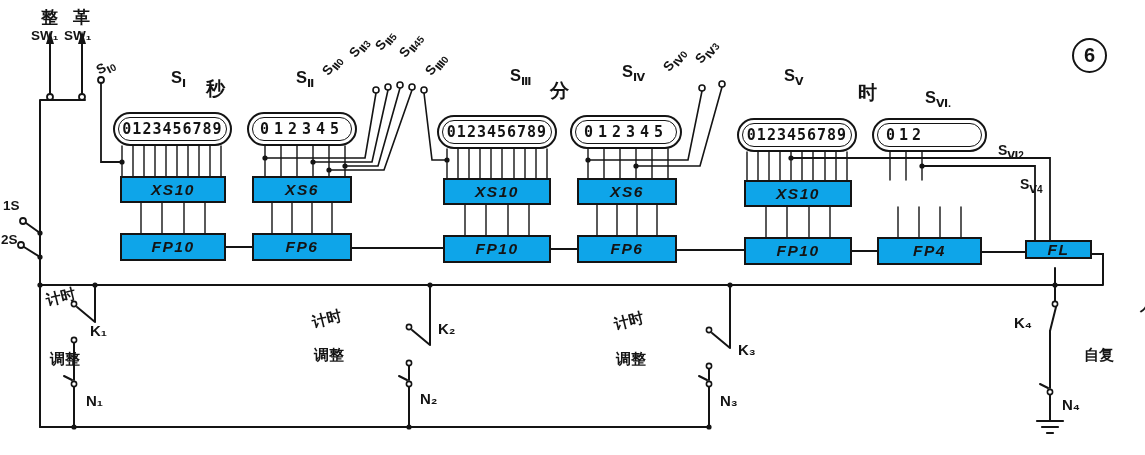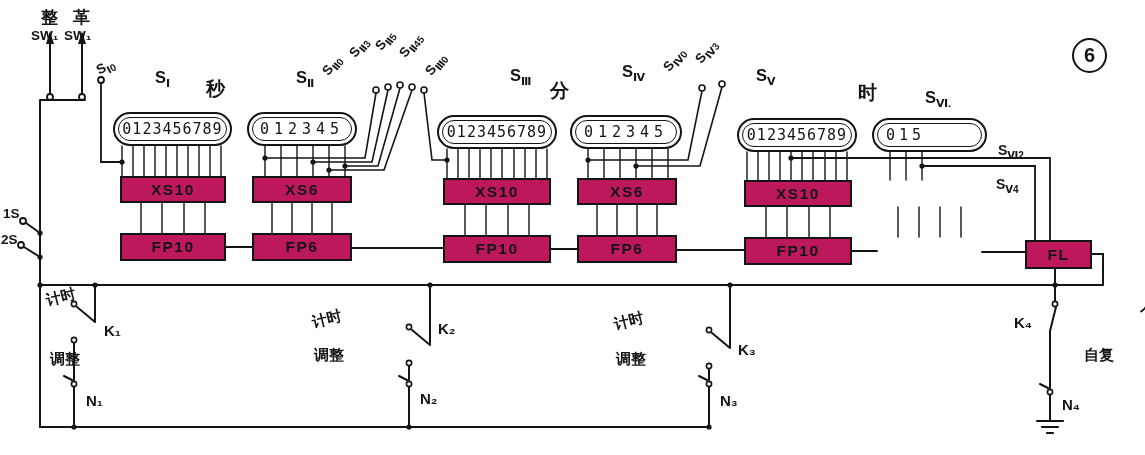--- a/index.html
+++ b/index.html
@@ -11,30 +11,30 @@
   svg.wires{position:absolute;left:0;top:0;}
   .tube{
     position:absolute;border:2.4px solid #141414;border-radius:17px;
     display:flex;align-items:center;justify-content:center;background:#fff;
     box-sizing:border-box;
   }
   .tube::before{
     content:"";position:absolute;inset:3px;border:1.4px solid #141414;border-radius:12px;
   }
   .digits{
-    font-family:"DejaVu Sans Mono",monospace;font-size:15px;font-weight:normal;
+    font-family:"DejaVu Sans Mono",monospace;font-size:15px;font-weight:bold;
     letter-spacing:1px;position:relative;white-space:nowrap;
   }
   .d6{letter-spacing:5px;}
   .d3{letter-spacing:4px;}
   .tube.left-align{justify-content:flex-start;padding-left:12px;}
   .chip{
-    position:absolute;border:2.2px solid #141414;background:#be185d;box-sizing:border-box;
+    position:absolute;border:2.2px solid #141414;background:#0ea5e9;box-sizing:border-box;
     display:flex;align-items:center;justify-content:center;
-    font-size:15.5px;font-weight:600;letter-spacing:1.5px;
+    font-size:15.5px;font-weight:600;letter-spacing:1.5px;font-style:italic;
   }
   .lbl{position:absolute;white-space:nowrap;}
   .slabel{font-size:16.5px;font-weight:600;}
   .slabel sub{font-size:11px;font-weight:600;}
   .unit{font-size:19px;font-weight:700;}
   .tap{
     position:absolute;font-size:13.5px;font-weight:600;white-space:nowrap;
     transform:rotate(-52deg);transform-origin:0 100%;
   }
   .tap sub{font-size:10px;}
@@ -206,71 +206,72 @@
   <div class="tube" style="left:437px;top:115px;width:120px;height:34px">
     <span class="digits">0123456789</span>
   </div>
   <div class="tube" style="left:570px;top:115px;width:112px;height:34px">
     <span class="digits d6">012345</span>
   </div>
   <div class="tube" style="left:737px;top:118px;width:120px;height:34px">
     <span class="digits">0123456789</span>
   </div>
   <div class="tube left-align" style="left:872px;top:118px;width:115px;height:34px">
-    <span class="digits d3">015</span>
+    <span class="digits d3">012</span>
   </div>
 
   <div class="chip" style="left:120px;top:176px;width:106px;height:27px">XS10</div>
   <div class="chip" style="left:252px;top:176px;width:100px;height:27px">XS6</div>
   <div class="chip" style="left:443px;top:178px;width:108px;height:27px">XS10</div>
   <div class="chip" style="left:577px;top:178px;width:100px;height:27px">XS6</div>
   <div class="chip" style="left:744px;top:180px;width:108px;height:27px">XS10</div>
 
   <div class="chip" style="left:120px;top:233px;width:106px;height:28px">FP10</div>
   <div class="chip" style="left:252px;top:233px;width:100px;height:28px">FP6</div>
   <div class="chip" style="left:443px;top:235px;width:108px;height:28px">FP10</div>
   <div class="chip" style="left:577px;top:235px;width:100px;height:28px">FP6</div>
   <div class="chip" style="left:744px;top:237px;width:108px;height:28px">FP10</div>
-
-  <div class="chip" style="left:1025px;top:240px;width:67px;height:29px">FL</div>
-
-  <div class="lbl slabel" style="left:155px;top:68px"><span>S</span><sub>Ⅰ</sub></div>
+  <div class="chip" style="left:877px;top:237px;width:105px;height:28px">FP4</div>
+
+  <div class="chip" style="left:1025px;top:240px;width:67px;height:19px">FL</div>
+
+  <div class="lbl slabel" style="left:171px;top:68px"><span>S</span><sub>Ⅰ</sub></div>
   <div class="lbl unit" style="left:206px;top:76px">秒</div>
   <div class="lbl slabel" style="left:296px;top:68px"><span>S</span><sub>Ⅱ</sub></div>
   <div class="lbl slabel" style="left:510px;top:66px"><span>S</span><sub>Ⅲ</sub></div>
   <div class="lbl unit" style="left:550px;top:78px">分</div>
   <div class="lbl slabel" style="left:622px;top:62px"><span>S</span><sub>Ⅳ</sub></div>
-  <div class="lbl slabel" style="left:756px;top:66px"><span>S</span><sub>Ⅴ</sub></div>
+  <div class="lbl slabel" style="left:784px;top:66px"><span>S</span><sub>Ⅴ</sub></div>
   <div class="lbl unit" style="left:858px;top:80px">时</div>
   <div class="lbl slabel" style="left:925px;top:88px"><span>S</span><sub>Ⅵ.</sub></div>
 
   <div class="lbl cjk-big" style="left:41px;top:6px">整</div>
   <div class="lbl cjk-big" style="left:73px;top:6px">革</div>
   <div class="lbl swl" style="left:31px;top:28px">SW₁</div>
   <div class="lbl swl" style="left:64px;top:28px">SW₁</div>
   <div class="tap slight" style="left:102px;top:62px"><span>S</span><sub>Ⅰ0</sub></div>
 
-  <div class="lbl swl" style="left:3px;top:206px">1S</div>
+  <div class="lbl swl" style="left:3px;top:198px">1S</div>
   <div class="lbl swl" style="left:1px;top:232px">2S</div>
 
   <div class="tap" style="left:333px;top:62px"><span>S</span><sub>Ⅱ0</sub></div>
   <div class="tap" style="left:360px;top:44px"><span>S</span><sub>Ⅱ3</sub></div>
   <div class="tap" style="left:386px;top:37px"><span>S</span><sub>Ⅱ5</sub></div>
   <div class="tap" style="left:410px;top:44px"><span>S</span><sub>Ⅱ45</sub></div>
   <div class="tap" style="left:436px;top:62px"><span>S</span><sub>Ⅲ0</sub></div>
 
   <div class="tap" style="left:674px;top:58px"><span>S</span><sub>Ⅳ0</sub></div>
   <div class="tap bold" style="left:706px;top:50px"><span>S</span><sub>Ⅳ3</sub></div>
 
-  <div class="tap norot" style="left:996px;top:176px"><span>S</span><sub>Ⅴ4</sub></div>
+  <div class="tap norot" style="left:1020px;top:176px"><span>S</span><sub>Ⅴ4</sub></div>
   <div class="tap norot" style="left:998px;top:142px"><span>S</span><sub>Ⅵ2</sub></div>
 
   <div class="lbl mode tilt" style="left:46px;top:288px">计时</div>
   <div class="lbl mode" style="left:50px;top:350px">调整</div>
-  <div class="lbl kn" style="left:104px;top:322px">K₁</div>
+  <div class="lbl kn" style="left:90px;top:322px">K₁</div>
   <div class="lbl kn" style="left:86px;top:392px">N₁</div>
 
   <div class="lbl mode tilt" style="left:312px;top:310px">计时</div>
   <div class="lbl mode" style="left:314px;top:346px">调整</div>
   <div class="lbl kn" style="left:438px;top:320px">K₂</div>
   <div class="lbl kn" style="left:420px;top:390px">N₂</div>
 
   <div class="lbl mode tilt" style="left:614px;top:312px">计时</div>
   <div class="lbl mode" style="left:616px;top:350px">调整</div>
   <div class="lbl kn" style="left:738px;top:341px">K₃</div>

